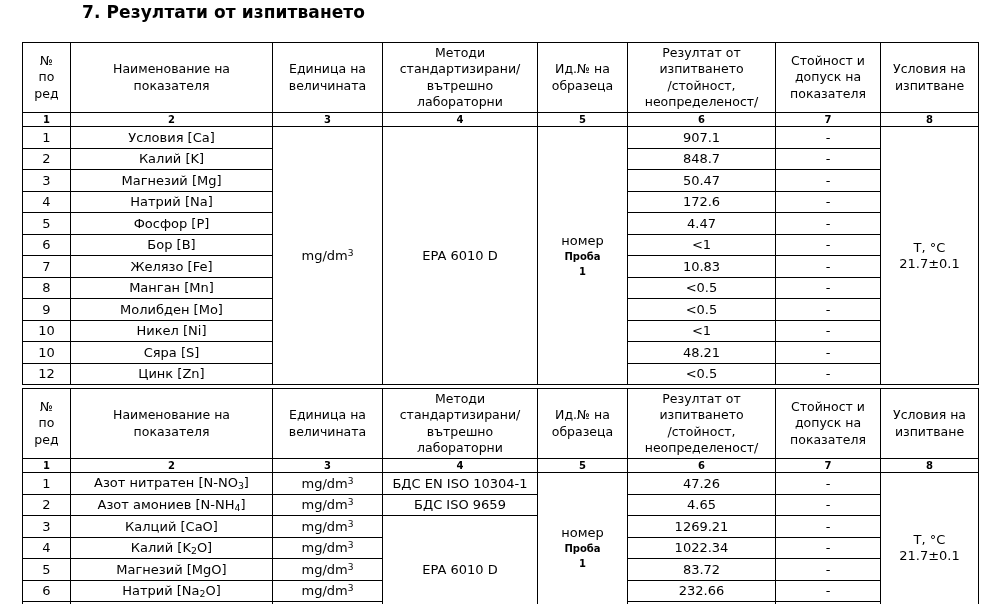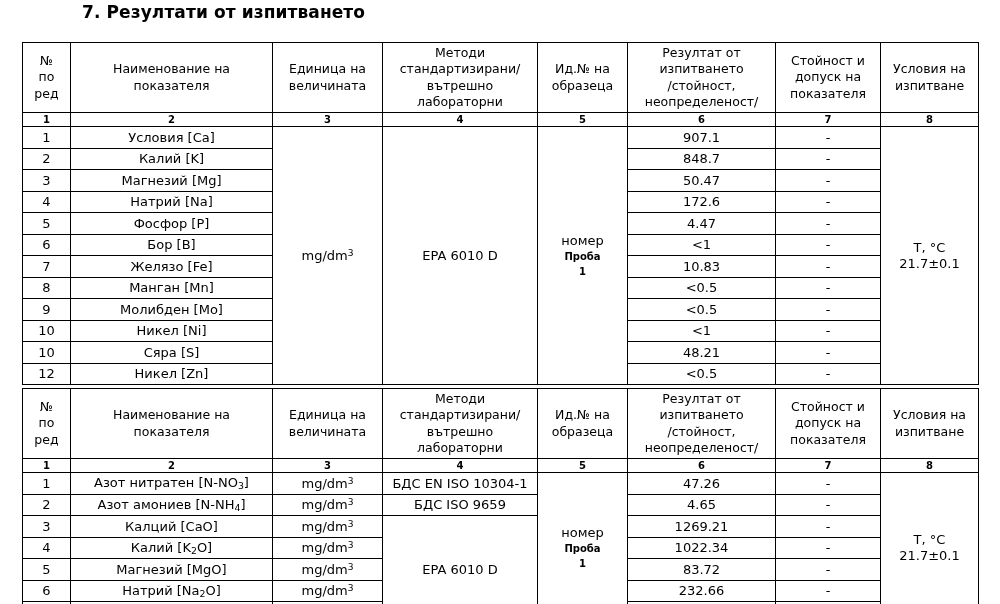--- a/index.html
+++ b/index.html
@@ -263,21 +263,21 @@
             <td class="tol">-</td>
           </tr>
           <tr>
             <td class="idx">10</td>
             <td class="param">Сяра [S]</td>
             <td class="result">48.21</td>
             <td class="tol">-</td>
           </tr>
           <tr>
             <td class="idx">12</td>
-            <td class="param">Никел [Zn]</td>
+            <td class="param">Цинк [Zn]</td>
             <td class="result">&lt;0.5</td>
             <td class="tol">-</td>
           </tr>
         </tbody>
     </table>
   </div>
 
   <div class="tbl-wrap" id="table-2-wrap">
     <table class="report" id="table-2">
       <colgroup>

